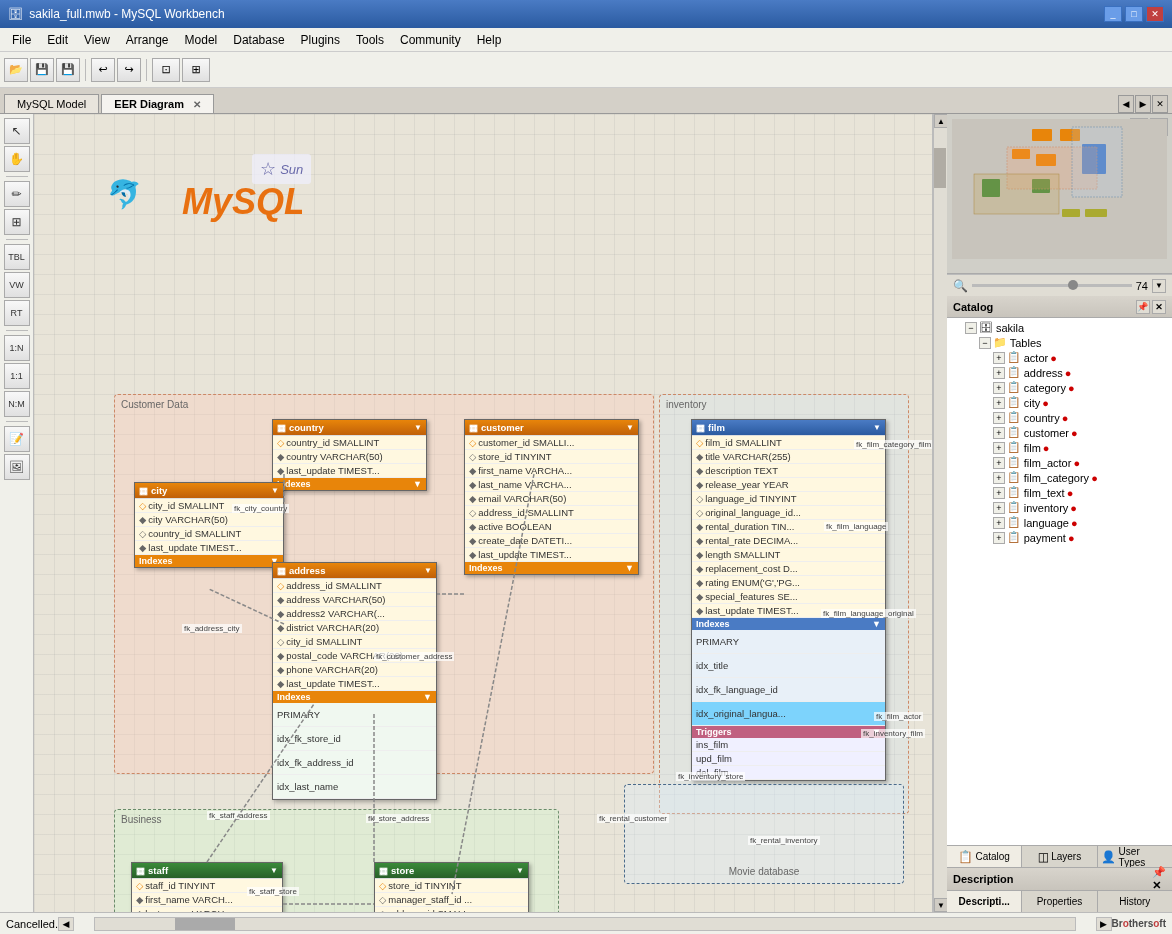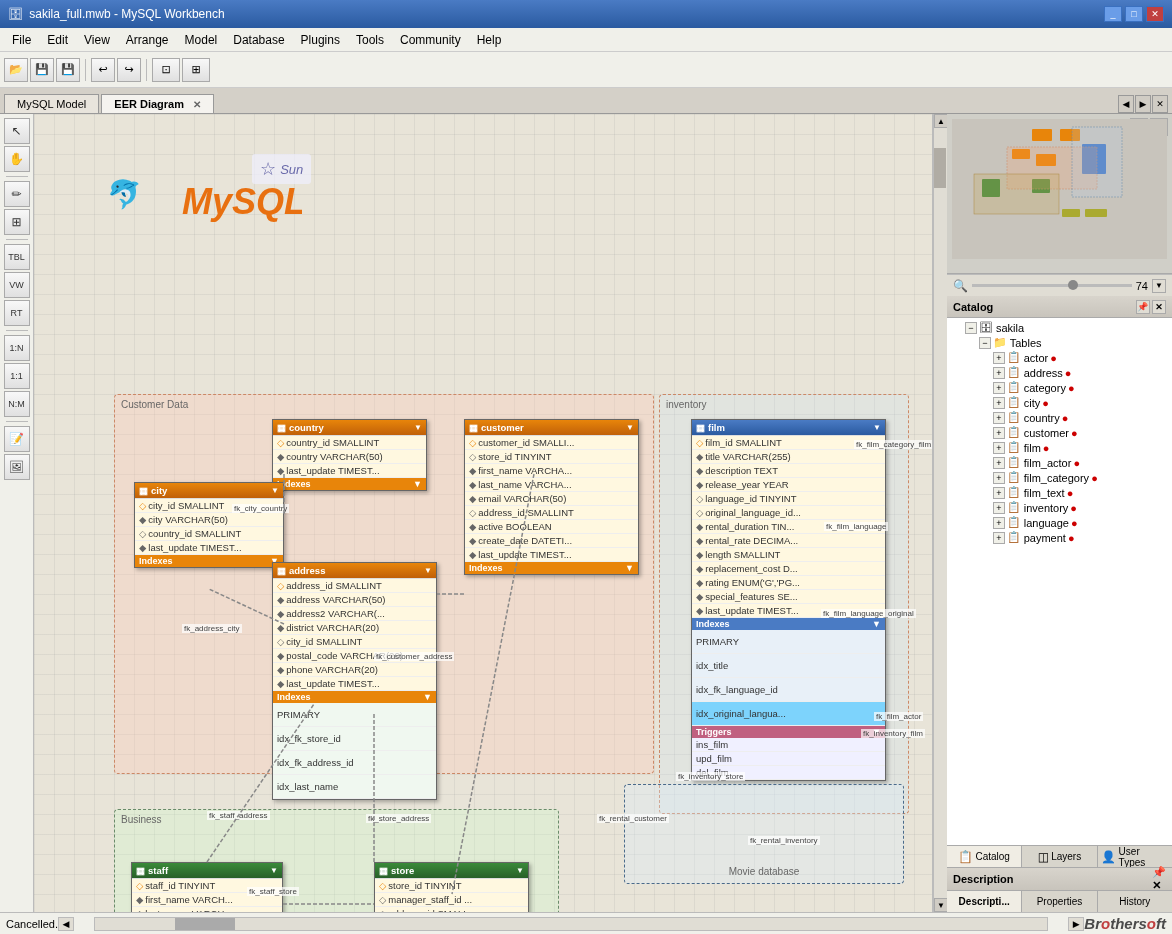--- a/index.html
+++ b/index.html
@@ -657,14 +657,14 @@
 
 <div id="bottom-bar">
   <span>Cancelled.</span>
   <div style="flex:1;display:flex;align-items:center;">
     <div class="scroll-arrow">◀</div>
     <div id="h-scroll">
       <div id="h-scroll-thumb"></div>
     </div>
     <div class="scroll-arrow">▶</div>
   </div>
-  <div style="font-size:15px;font-weight:bold;color:#4a4a4a;font-style:italic;">Br<span style="color:#c04040;">o</span>thers<span style="color:#c04040;">o</span>ft</div>
+  <div style="font-size:10px;font-weight:bold;color:#4a4a4a;">Br<span style="color:#c04040;">o</span>thers<span style="color:#c04040;">o</span>ft</div>
 </div>
 
 </body></html>

